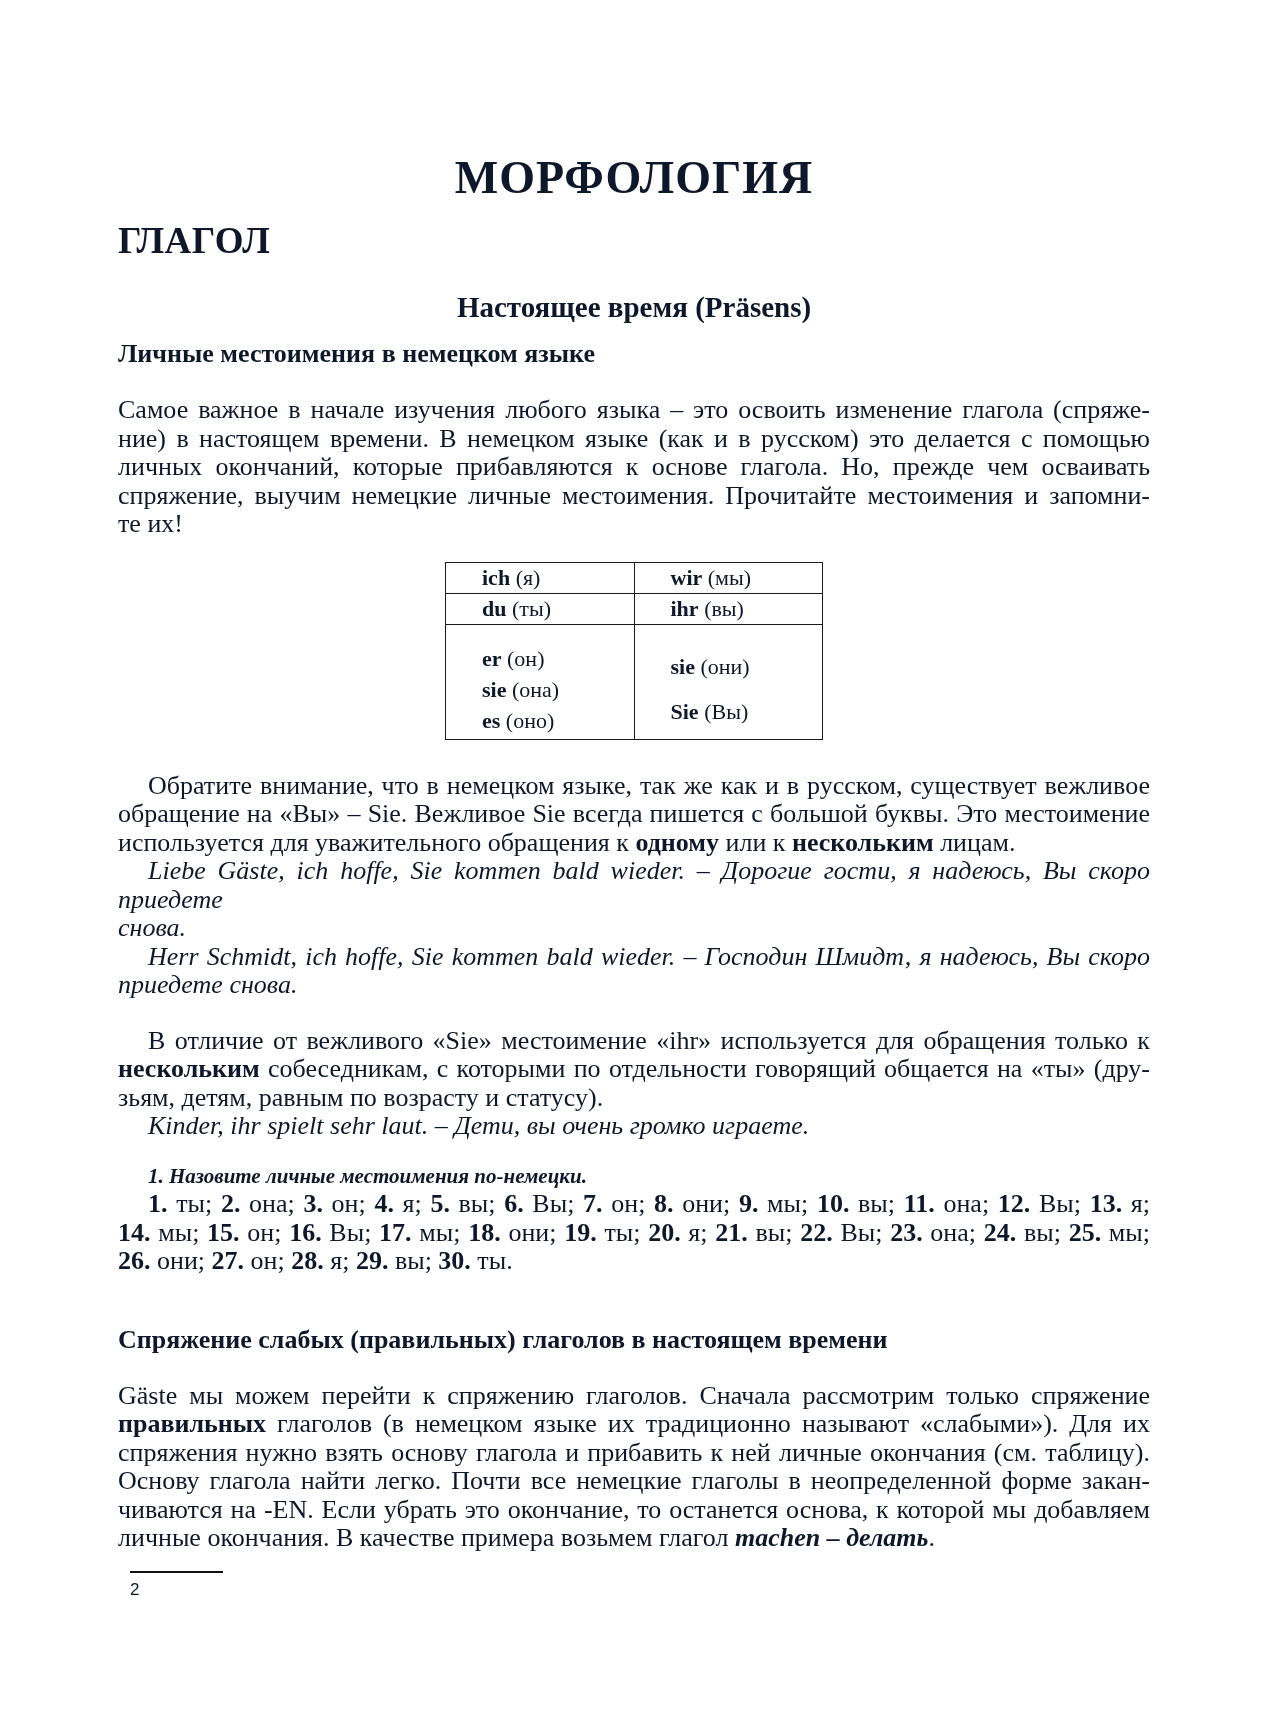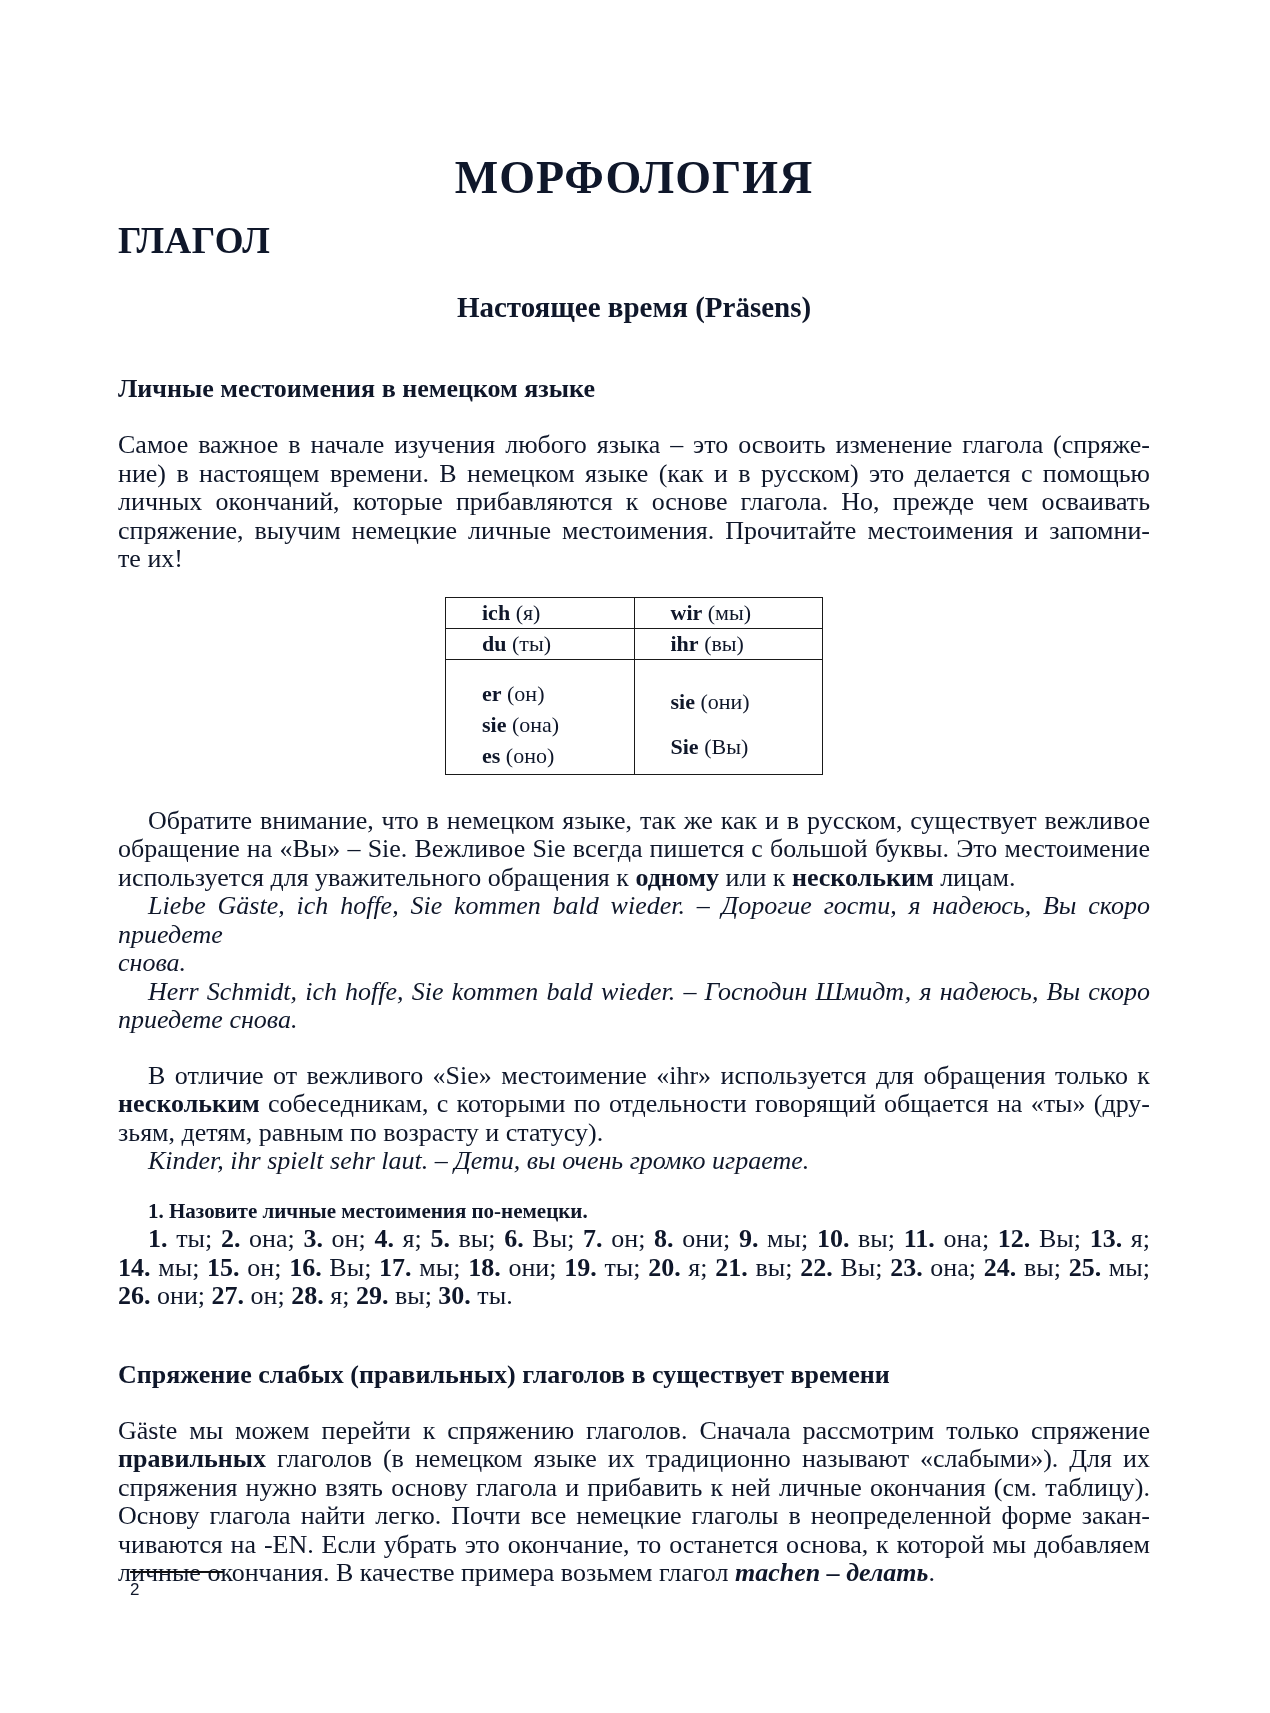--- a/index.html
+++ b/index.html
@@ -37,21 +37,21 @@
     line-height: 42px;
   }
   .topic-heading {
     margin-top: 28px;
     text-align: center;
     font-size: 29px;
     font-weight: 700;
     line-height: 34px;
   }
   .section-heading {
-    margin-top: 49px;
+    margin-top: 14px;
     font-size: 26px;
     font-weight: 700;
     line-height: 32px;
   }
   
   .para { font-size: 26px; line-height: 28.5px; }
   .para .line {
     text-align: justify;
     text-align-last: justify;
     text-justify: inter-word;
@@ -63,20 +63,21 @@
   .mt-note   { margin-top: 32px; }
   .mt-gap    { margin-top: 27px; }
   .mt-sec2   { margin-top: 48px; }
   .b { font-weight: 700; }
   .i { font-style: italic; }
   .exercise-title {
     margin-top: 21px;
     font-size: 21px;
     line-height: 28.5px;
     font-weight: 700;
+    font-style: italic;
     text-indent: 30px;
   }
   
   .pronoun-table {
     margin: 23px auto 0 auto;
     border-collapse: collapse;
     table-layout: fixed;
     width: 378px;
     font-size: 22px;
   }
@@ -183,21 +184,21 @@
         <div class="line"><span>Kinder, ihr spielt sehr laut. – Дети, вы очень громко играете.</span></div>
       </div>
 
     <div class="exercise-title">1. Назовите личные местоимения по-немецки.</div>
     <div class="para indent">
         <div class="line"><span class="b">1.</span><span> ты; </span><span class="b">2.</span><span> она; </span><span class="b">3.</span><span> он; </span><span class="b">4.</span><span> я; </span><span class="b">5.</span><span> вы; </span><span class="b">6.</span><span> Вы; </span><span class="b">7.</span><span> он; </span><span class="b">8.</span><span> они; </span><span class="b">9.</span><span> мы; </span><span class="b">10.</span><span> вы; </span><span class="b">11.</span><span> она; </span><span class="b">12.</span><span> Вы; </span><span class="b">13.</span><span> я;</span></div>
         <div class="line"><span class="b">14.</span><span> мы; </span><span class="b">15.</span><span> он; </span><span class="b">16.</span><span> Вы; </span><span class="b">17.</span><span> мы; </span><span class="b">18.</span><span> они; </span><span class="b">19.</span><span> ты; </span><span class="b">20.</span><span> я; </span><span class="b">21.</span><span> вы; </span><span class="b">22.</span><span> Вы; </span><span class="b">23.</span><span> она; </span><span class="b">24.</span><span> вы; </span><span class="b">25.</span><span> мы;</span></div>
         <div class="line"><span class="b">26.</span><span> они; </span><span class="b">27.</span><span> он; </span><span class="b">28.</span><span> я; </span><span class="b">29.</span><span> вы; </span><span class="b">30.</span><span> ты.</span></div>
       </div>
 
-    <div class="section-heading mt-sec2">Спряжение слабых (правильных) глаголов в существует времени</div>
+    <div class="section-heading mt-sec2">Спряжение слабых (правильных) глаголов в настоящем времени</div>
 
     <div class="para mt-body">
         <div class="line"><span>Gäste мы можем перейти к спряжению глаголов. Сначала рассмотрим только спряжение</span></div>
         <div class="line"><span class="b">правильных</span><span> глаголов (в немецком языке их традиционно называют «слабыми»). Для их</span></div>
         <div class="line"><span>спряжения нужно взять основу глагола и прибавить к ней личные окончания (см. таблицу).</span></div>
         <div class="line"><span>Основу глагола найти легко. Почти все немецкие глаголы в неопределенной форме закан-</span></div>
         <div class="line"><span>чиваются на -EN. Если убрать это окончание, то останется основа, к которой мы добавляем</span></div>
         <div class="line"><span>личные окончания. В качестве примера возьмем глагол </span><span class="b i">machen – делать</span><span>.</span></div>
       </div>
 

